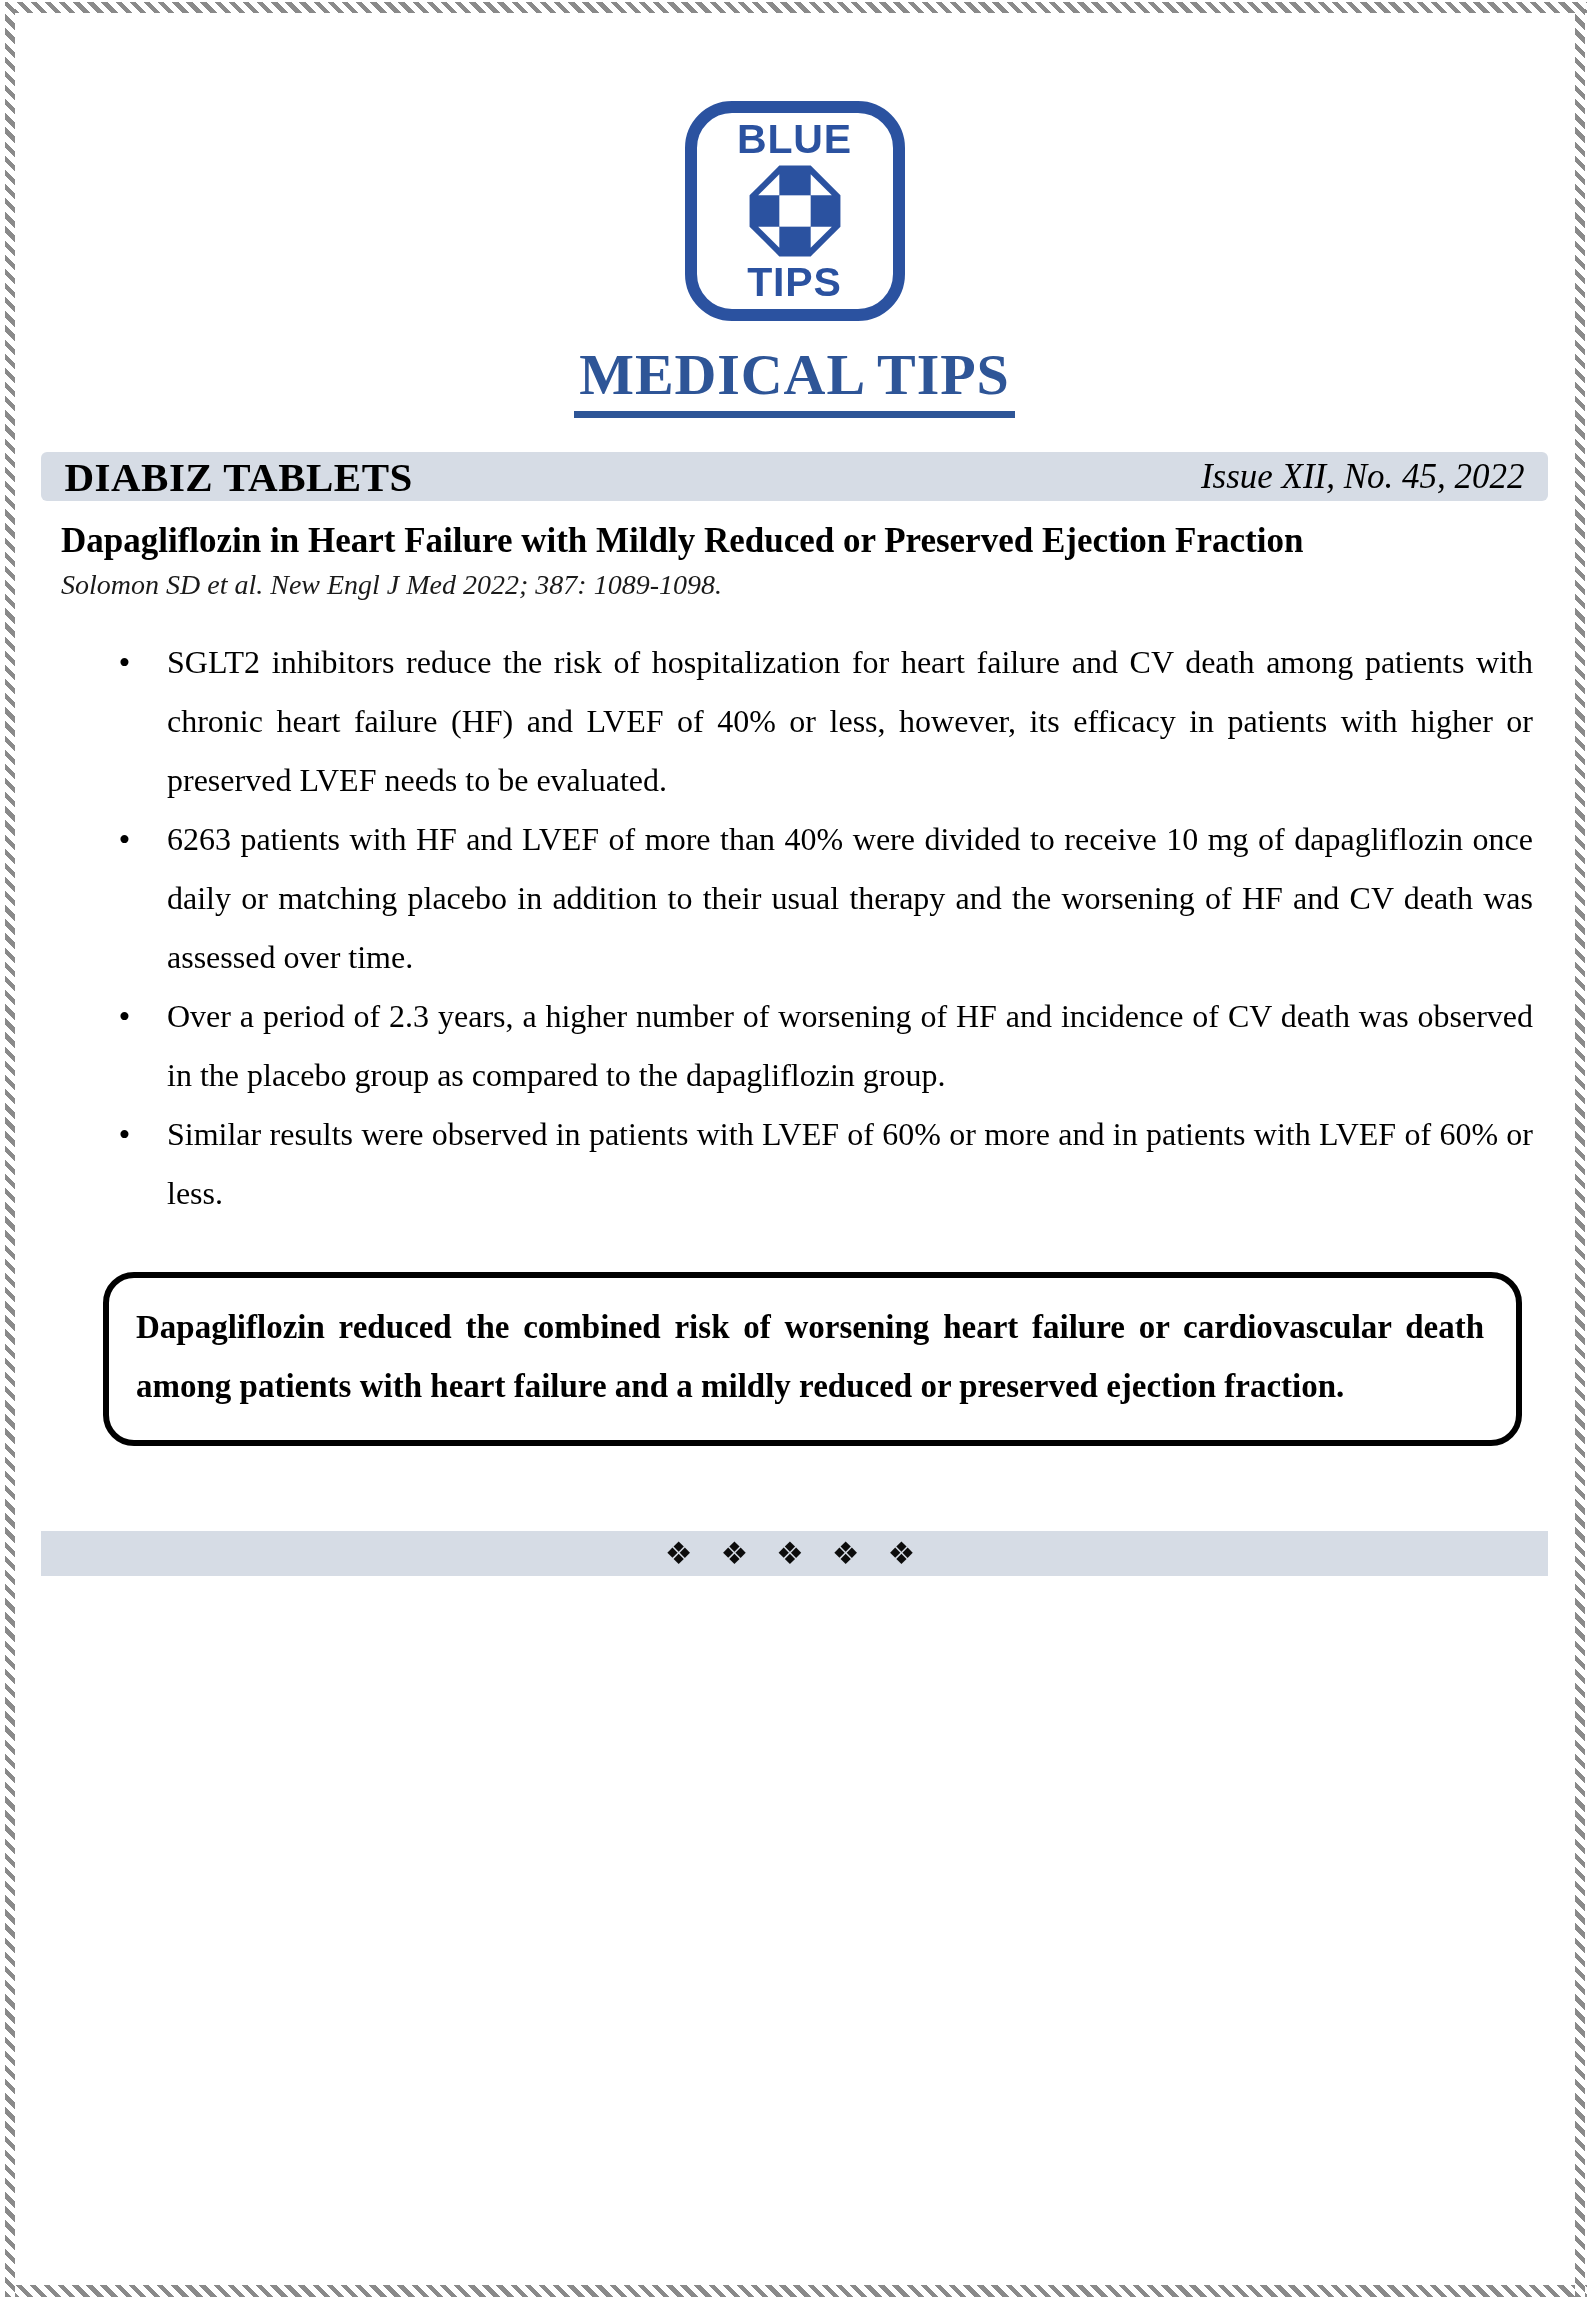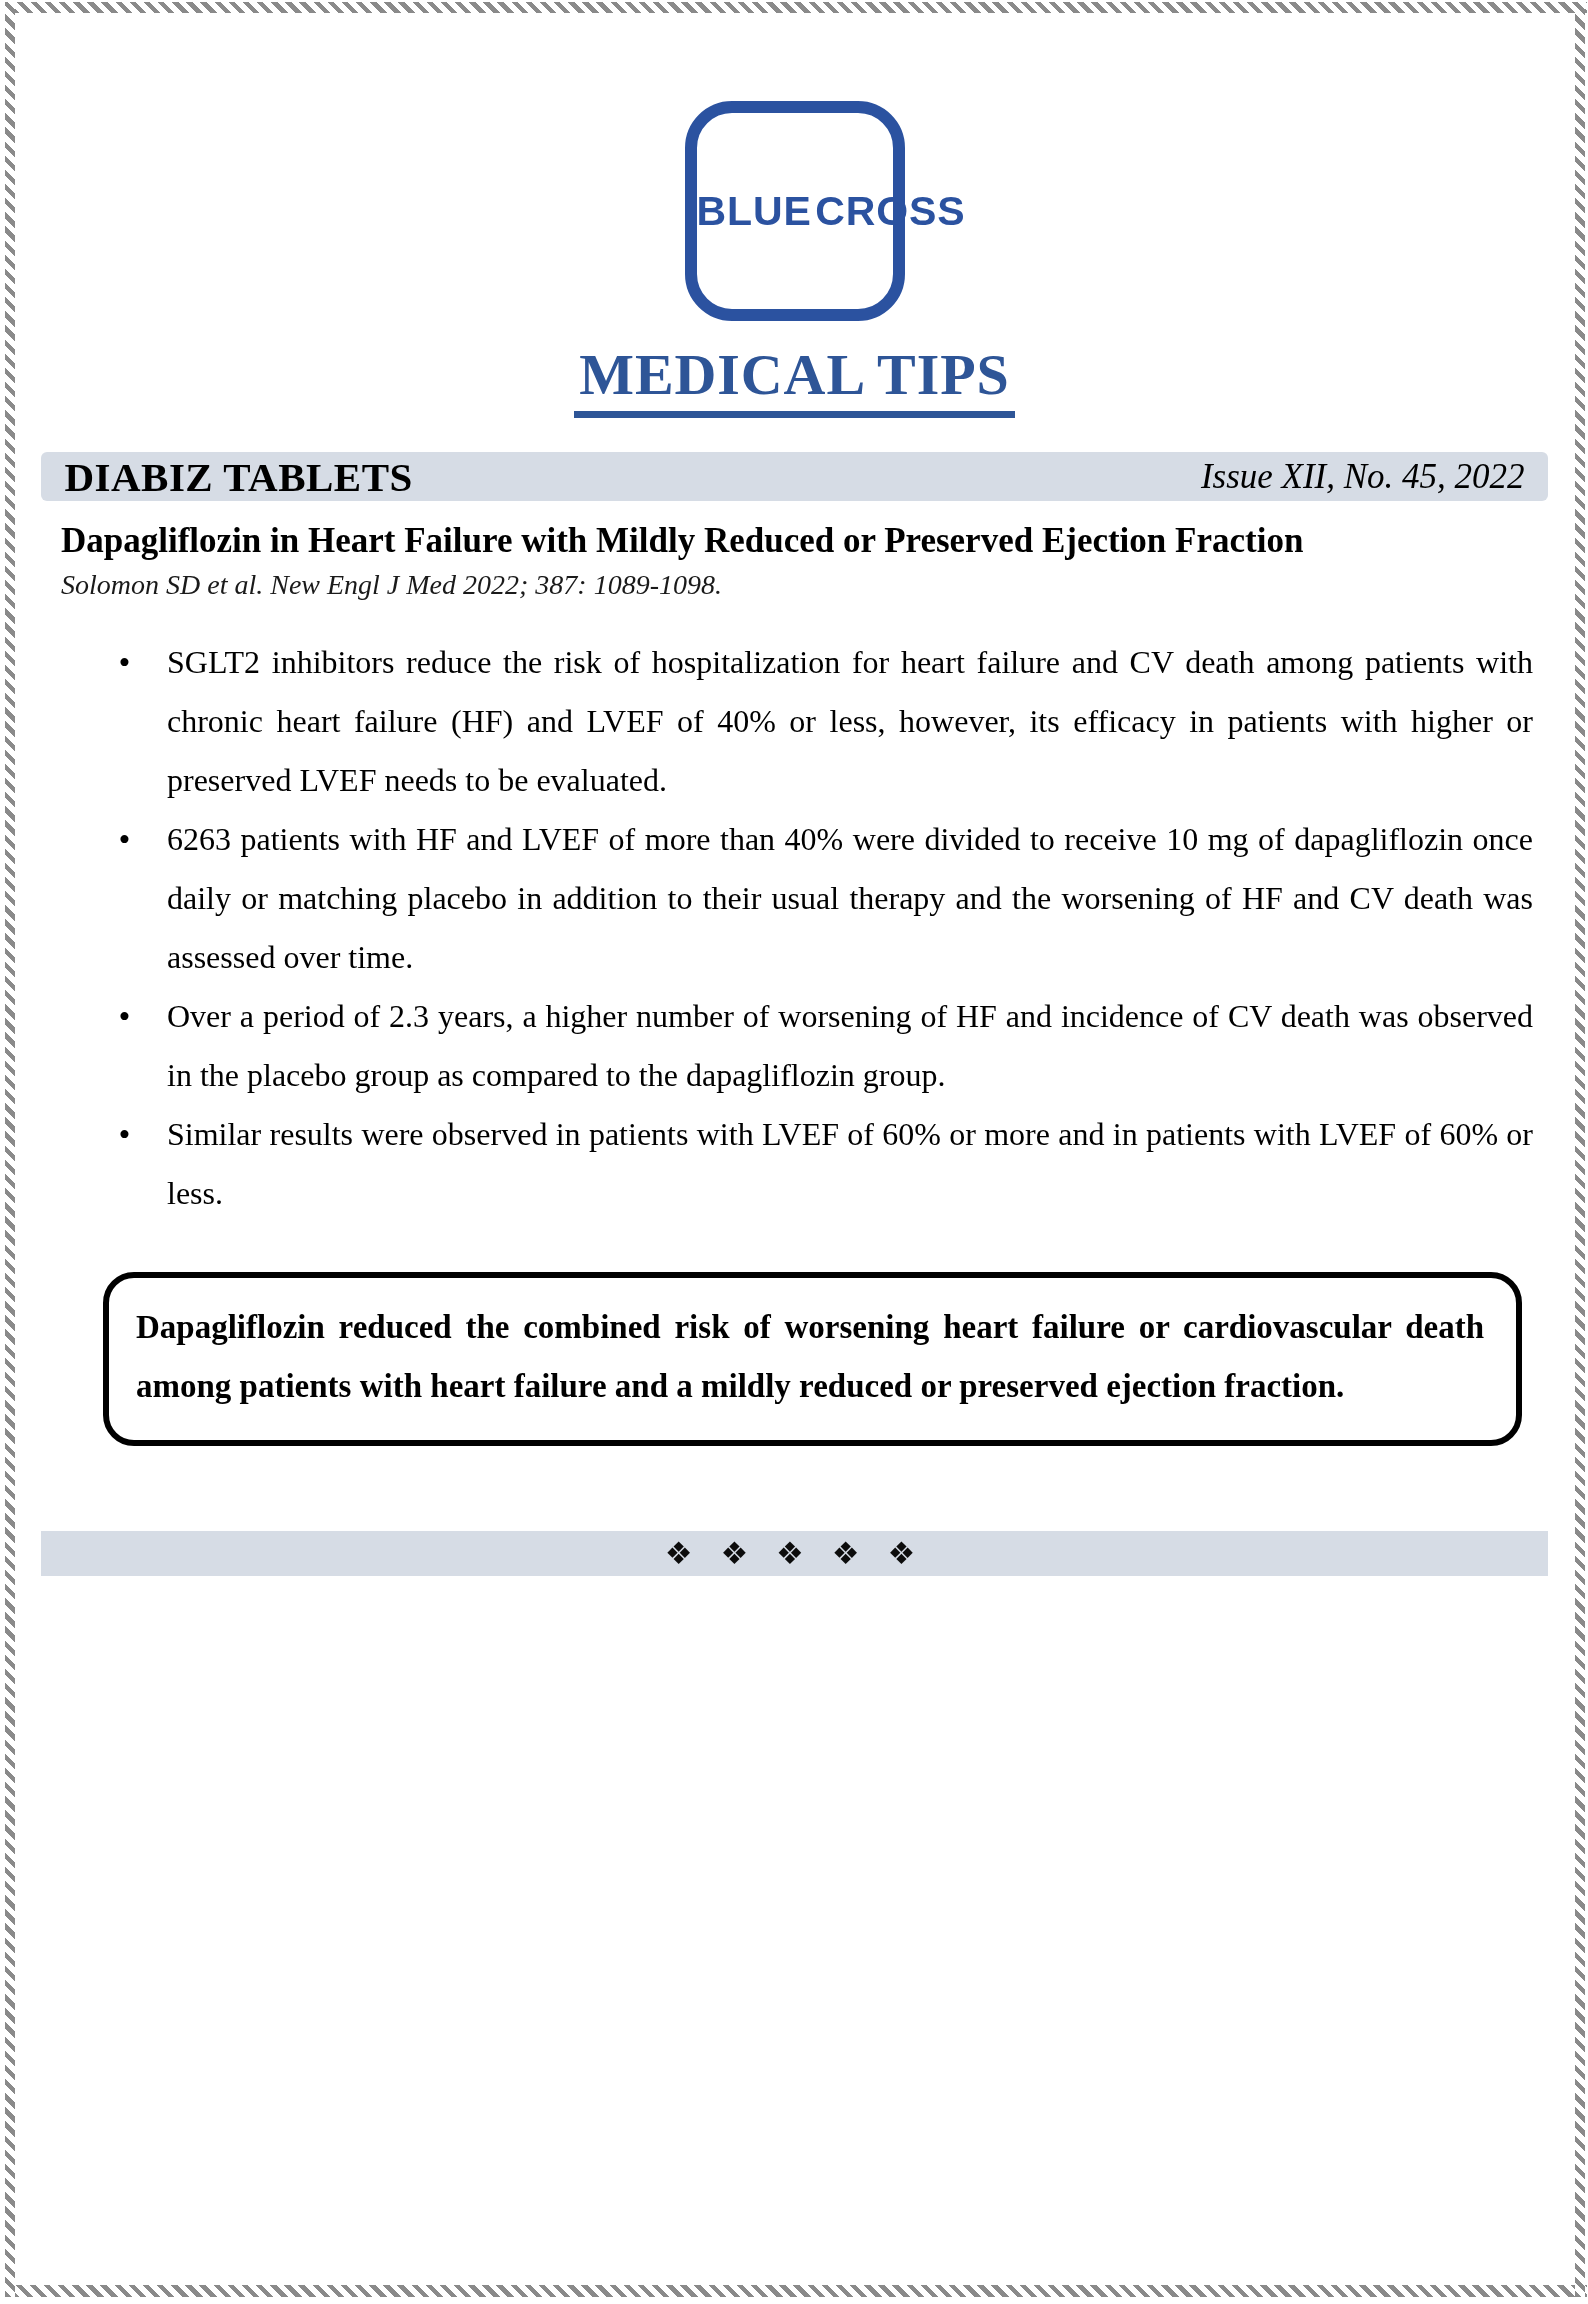--- a/index.html
+++ b/index.html
@@ -26,22 +26,22 @@
   .stripe.bottom { bottom: 7.2px; left: 12.6px;  right: 1.8px;  height: 11.7px; }
   .stripe.left   { top: 1.8px;    bottom: 7.2px; left: 4.5px;   width: 10.8px;  }
   .stripe.right  { top: 1.8px;    bottom: 7.2px; right: 3.6px;  width: 10.8px;  }
 
   
   .logo-wrap { padding-top: 101px; display: flex; justify-content: center; }
   .logo-box {
     width: 196px; height: 196px;
     border: 12.6px solid #2B52A0;
     border-radius: 47px;
-    display: flex; flex-direction: row;
-    align-items: center; justify-content: space-between;
+    display: flex; flex-direction: column;
+    align-items: center; justify-content: center;
     gap: 1.8px;
     background: #ffffff;
   }
   .logo-word {
     font-family: "Liberation Sans", sans-serif;
     font-weight: 900;
     font-size: 41px;
     letter-spacing: 0.9px;
     color: #2B52A0;
     line-height: 1;
@@ -154,21 +154,21 @@
       <svg class="logo-symbol" viewBox="0 0 120 120" aria-hidden="true">
 
         <polygon points="40,2 80,2 118,40 118,80 80,118 40,118 2,80 2,40" fill="#2B52A0"></polygon>
 
         <rect x="40" y="40" width="40" height="40" fill="#ffffff"></rect>
         <polygon points="40,13 40,40 13,40" fill="#ffffff"></polygon>
         <polygon points="80,13 107,40 80,40" fill="#ffffff"></polygon>
         <polygon points="13,80 40,80 40,107" fill="#ffffff"></polygon>
         <polygon points="80,80 107,80 80,107" fill="#ffffff"></polygon>
       </svg>
-      <span class="logo-word">CROSS</span>
+      <span class="logo-word">TIPS</span>
     </div>
   </div>
 
   <div class="masthead">
     <span class="masthead-title">MEDICAL TIPS</span>
   </div>
 
   <div class="issue-bar">
     <span class="issue-product">DIABIZ TABLETS</span>
     <span class="issue-number">Issue XII, No. 45, 2022</span>

